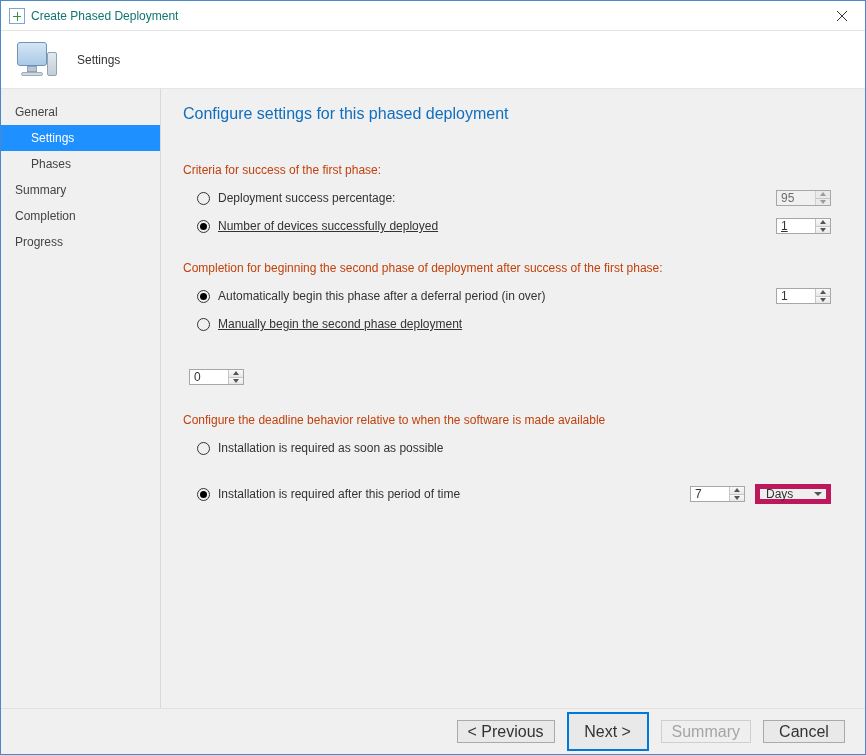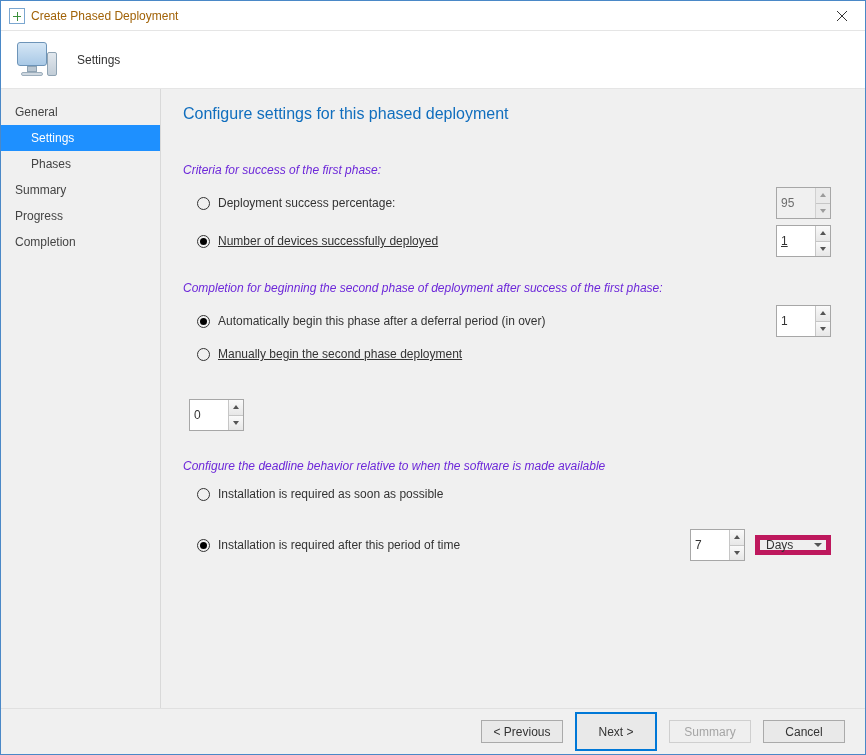--- a/index.html
+++ b/index.html
@@ -44,21 +44,21 @@
   }
   .titlebar .sys-icon::after {
     content: "";
     position: absolute;
     left: 7px; top: 3px;
     width: 1px; height: 9px;
     background: #3b8f3b;
   }
   .titlebar .title {
     flex: 0 0 auto;
-    color: #a16207;
+    color: #0f766e;
   }
   .titlebar .spacer { flex: 1; }
   .titlebar .close-btn {
     width: 46px;
     height: 30px;
     display: flex;
     align-items: center;
     justify-content: center;
     cursor: pointer;
   }
@@ -142,22 +142,21 @@
     overflow: auto;
   }
   .content h1 {
     font-size: 16px;
     font-weight: 400;
     color: #106ebe;
     margin: 0 0 40px 0;
   }
   .section-label {
     margin: 24px 0 10px 0;
-    color: #6d28d9;
-    font-style: italic;
+    color: #c2410c;
   }
   .section-label.first { margin-top: 0; }
   .option-row {
     display: flex;
     align-items: center;
     margin: 6px 0 6px 14px;
     min-height: 22px;
   }
   .option-row.tall { margin-top: 4px; text-decoration: underline; }
   .radio {
@@ -181,21 +180,21 @@
     display: flex;
     align-items: center;
     margin: 20px 0 4px 0;
   }
   .inline-row .inline-label { flex: 1; }
 
   .spinbox {
     display: inline-flex;
     border: 1px solid #a7a7a7;
     background: #fff;
-    height: 32px;
+    height: 16px;
     margin-left: 6px;
   }
   .spinbox.disabled {
     background: #f0f0f0;
     color: #6d6d6d;
   }
   .spinbox input {
     border: none;
     width: 38px;
     padding: 0 4px;
@@ -270,21 +269,21 @@
   }
   .btn {
     min-width: 82px;
     height: 23px;
     border: 1px solid #aaa;
     background: #e9e9e9;
     display: inline-flex;
     align-items: center;
     justify-content: center;
     cursor: pointer;
-    font-size: 12px;
+    font-size: 16px;
     color: #333;
     padding: 0 10px;
   }
   .btn.primary {
     border: 2px solid #0078d7;
     background: #e9e9e9;
     height: 39px;
   }
   .btn.disabled {
     color: #a5a5a5;
@@ -329,24 +328,24 @@
       <div class="nav-item nav-sub selected">
         <span>Settings</span>
       </div>
       <div class="nav-item nav-sub">
         <span>Phases</span>
       </div>
       <div class="nav-item">
         <span>Summary</span>
       </div>
       <div class="nav-item">
+        <span>Completion</span>
+      </div>
+      <div class="nav-item">
         <span>Progress</span>
-      </div>
-      <div class="nav-item">
-        <span>Completion</span>
       </div>
     </div>
 
     <div class="content">
       <h1>Configure settings for this phased deployment</h1>
 
       <div class="section-label first">Criteria for success of the first phase:</div>
 
       <div class="option-row">
         <span class="radio"></span>

